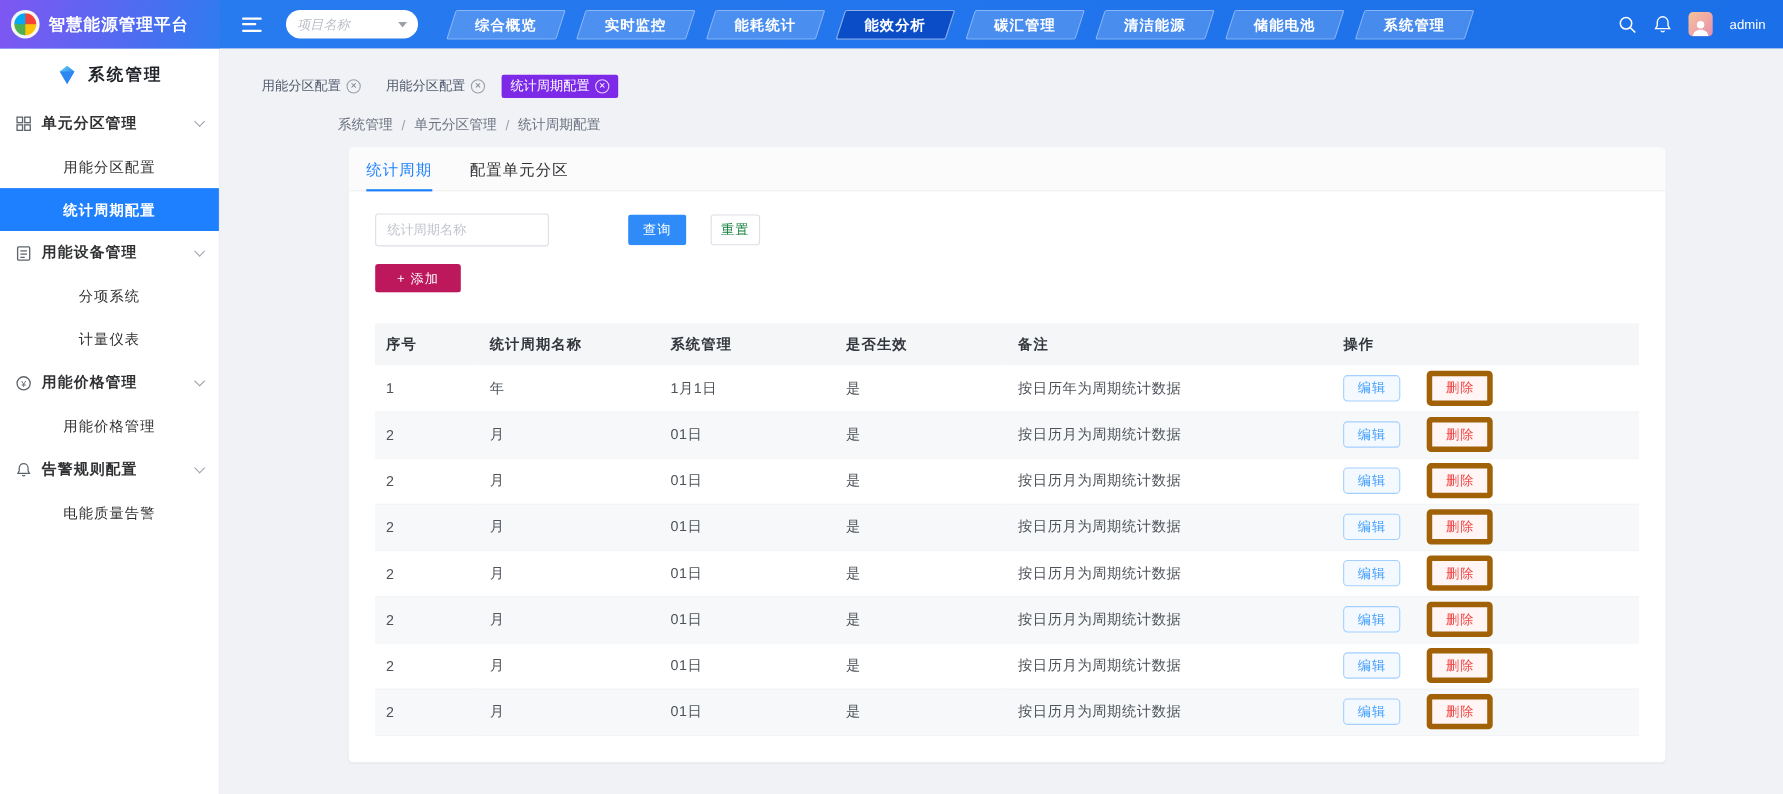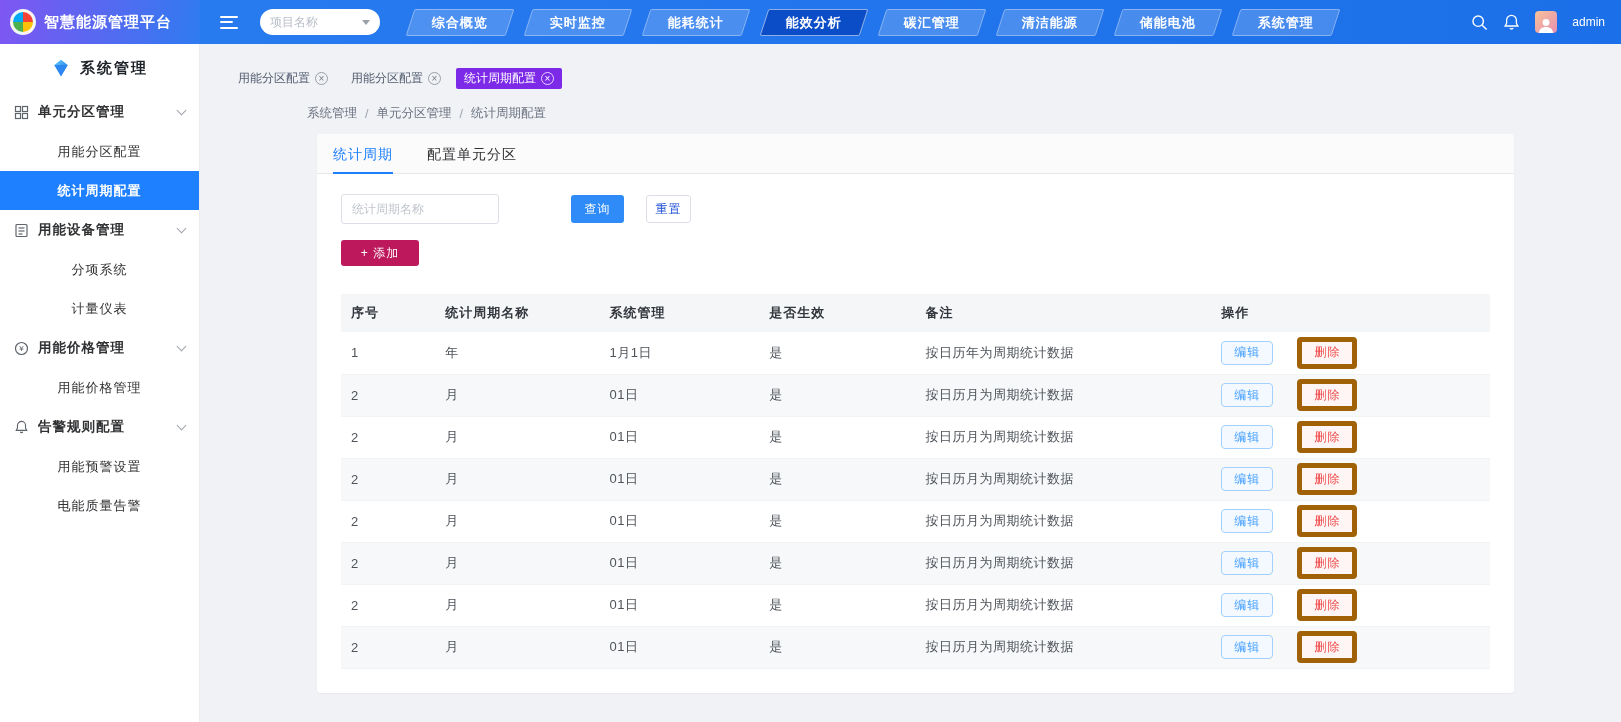--- a/index.html
+++ b/index.html
@@ -11,21 +11,21 @@
             background:linear-gradient(90deg,#2a7cf0,#1b6fe8); display:flex; align-items:center; z-index:20; }
   .brand { width:200px; height:44px; flex:0 0 200px; background:linear-gradient(100deg,#7f56f2,#2f7bef);
            display:flex; align-items:center; gap:8px; padding-left:10px; }
   .logo { width:26px; height:26px; border-radius:50%; border:3px solid rgba(255,255,255,.92);
           background:conic-gradient(#f44336 0 90deg,#ffc107 90deg 180deg,#4caf50 180deg 270deg,#03a9f4 270deg 360deg); flex:0 0 26px; }
   .brand-title { color:#fff; font-size:15px; font-weight:bold; letter-spacing:1px; white-space:nowrap; }
   .hamburger { width:18px; height:13px; margin-left:20px; display:flex; flex-direction:column; justify-content:space-between; cursor:pointer; }
   .hamburger i { display:block; height:2px; background:#fff; border-radius:1px; }
   .hamburger i:nth-child(2){ width:13px; }
   .proj-select { margin-left:22px; width:120px; height:26px; background:#fff; border-radius:13px;
-                 display:flex; align-items:center; justify-content:space-between; padding:0 10px; cursor:pointer; }
+                 display:flex; align-items:center; justify-content:space-between; padding:0 10px; cursor:pointer;font-style:italic; }
   .proj-select .ph { color:#b9bec7; font-size:12px; }
   .caret-down { width:0; height:0; border-left:4px solid transparent; border-right:4px solid transparent; border-top:5px solid #9aa0a8; }
   .top-nav { display:flex; align-items:center; margin-left:30px; }
   .nav-btn { height:27px; margin-right:18px; padding:0 21px; background:rgba(255,255,255,.18);
              border:1px solid rgba(255,255,255,.35); transform:skewX(-18deg); border-radius:2px;
              display:flex; align-items:center; cursor:pointer; }
   .nav-btn > span { transform:skewX(18deg); color:#fff; font-size:13px; font-weight:bold; letter-spacing:1px; white-space:nowrap; }
   .nav-btn.active { background:#0b4dc7; border-color:rgba(255,255,255,.55); }
   .header-right { margin-left:auto; display:flex; align-items:center; gap:15px; padding-right:16px; }
   .hicon { width:17px; height:17px; cursor:pointer; display:block; }
@@ -59,21 +59,21 @@
   
   .card { margin:12px 107px 0 117px; background:#fff; border-radius:4px; box-shadow:0 1px 2px rgba(0,0,0,.04); padding-bottom:24px; }
   .card-tabs { display:flex; height:40px; background:#fbfbfc; border-bottom:1px solid #e9e9eb; padding-left:16px; border-radius:4px 4px 0 0; }
   .tab { margin-right:34px; height:40px; line-height:40px; font-size:14px; color:#303133; cursor:pointer; letter-spacing:1px; }
   .tab.active { color:#1e80ff; border-bottom:2px solid #1e80ff; }
   .search-row { display:flex; align-items:center; margin:20px 24px 0 24px; }
   .search-input { width:158px; height:30px; border:1px solid #dcdfe6; border-radius:3px; padding:0 10px; font-size:12px; color:#333; outline:none; font-family:inherit; }
   .search-input::placeholder { color:#c0c4cc; }
   .btn { display:inline-flex; align-items:center; justify-content:center; border-radius:3px; font-size:12px; cursor:pointer; letter-spacing:1px; border:1px solid transparent; font-family:inherit; }
   .btn-query { margin-left:72px; width:53px; height:28px; background:#2e8bf7; color:#fff; }
-  .btn-reset { margin-left:22px; width:45px; height:28px; background:#fff; color:#1d4ed8; border-color:#dcdfe6; }
+  .btn-reset { margin-left:22px; width:45px; height:28px; background:#fff; color:#15803d; border-color:#dcdfe6; }
   .btn-add { margin:16px 0 0 24px; width:78px; height:26px; background:#be185d; color:#fff; }
 
   
   .tbl-wrap { margin:28px 24px 0 24px; }
   table { width:100%; border-collapse:collapse; font-size:13px; table-layout:fixed; }
   thead th { background:#f5f6f8; height:38px; text-align:left; font-weight:bold; color:#33373d; padding:0 10px; letter-spacing:1px; }
   tbody td { height:42px; padding:0 10px; color:#4e5359; border-bottom:1px solid #f2f3f5; letter-spacing:.5px; }
   tbody tr:nth-child(even) { background:#f7f8fa; }
   td.actions, th.actions { padding-left:60px; }
   .mini-btn { display:inline-block; padding:2.5px 12px; font-size:12px; border-radius:4px; cursor:pointer; letter-spacing:1px; }
@@ -220,23 +220,20 @@
     <div class="mgroup-title">
       <span class="gicon">
         <svg width="15" height="15" viewBox="0 0 16 16">
             <path d="M8 1.5a4.3 4.3 0 0 0-4.3 4.3v2.8L2.4 11h11.2l-1.3-2.4V5.8A4.3 4.3 0 0 0 8 1.5z" fill="none" stroke="#5f646b" stroke-width="1.2"></path>
             <path d="M6.7 12.6a1.4 1.4 0 0 0 2.6 0" fill="none" stroke="#5f646b" stroke-width="1.2"></path>
           </svg>
       </span>
       <span class="glabel">告警规则配置</span>
       <span class="chev"></span>
     </div>
-    <div class="mchild">
-        <span>用能预警设置</span>
-      </div>
     <div class="mchild">
         <span>电能质量告警</span>
       </div>
   </nav>
 </aside>
 
 <main class="main">
 
   <div class="tagbar">
     <span class="tag">

